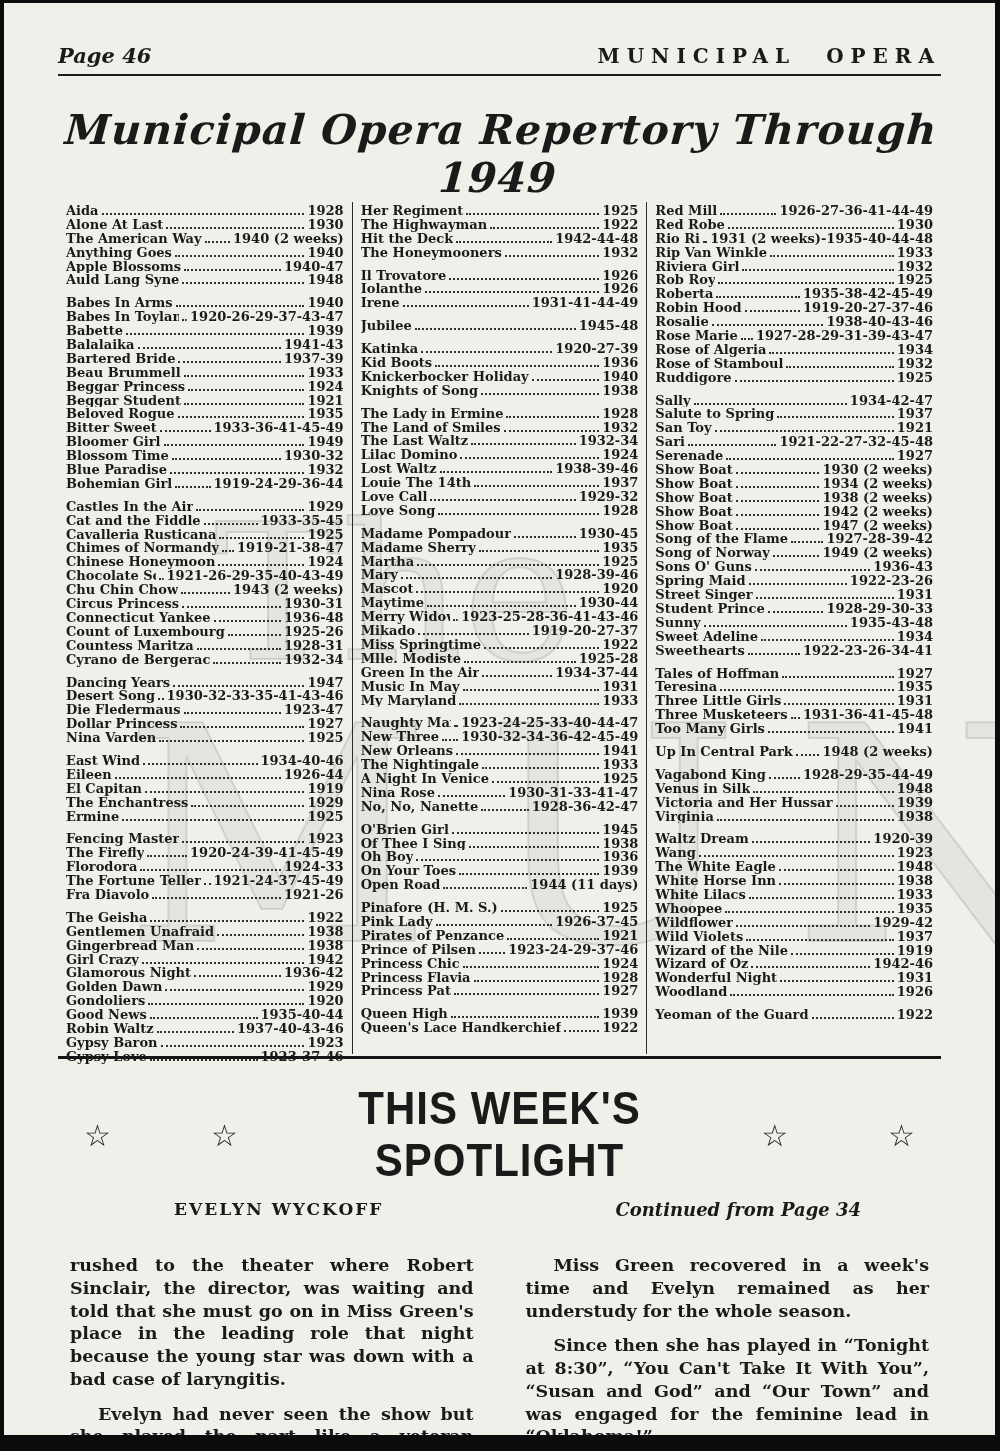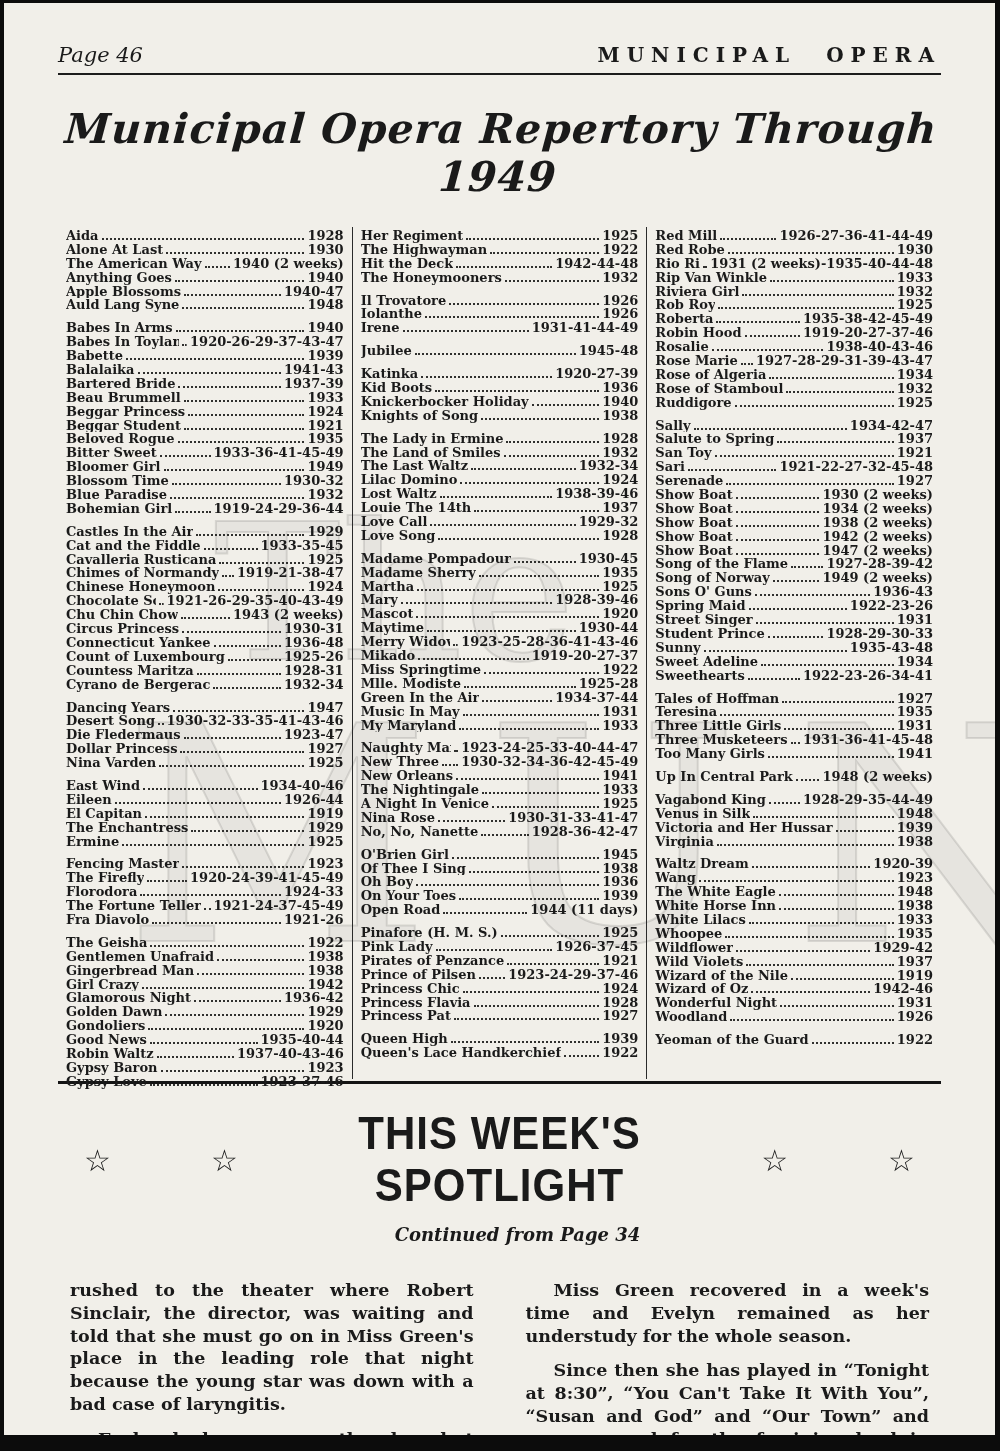--- a/index.html
+++ b/index.html
@@ -12,34 +12,34 @@
   }
   .paper{
     width:100%;height:100%;box-sizing:border-box;
     background:#f1efe9;
     position:relative;overflow:hidden;
   }
   .content{padding:0 54px;position:relative;}
 
   
   .pg-header{display:flex;justify-content:space-between;align-items:baseline;padding-top:40px;}
-  .pg-num{font-style:italic;font-weight:normal;font-size:21px;}
+  .pg-num{font-style:italic;font-weight:bold;font-size:21px;}
   .pg-right{font-weight:bold;font-size:20px;letter-spacing:7px;word-spacing:16px;}
   .hrule{border:none;border-top:2px solid #1c1c1c;margin:6px 0 0 0;}
 
   
   .big-title{
     text-align:center;margin-top:30px;
     font-family:"DejaVu Serif", serif;
     font-style:italic;font-weight:bold;font-size:41px;
     letter-spacing:1px;transform:skewX(-4deg);
   }
 
   
-  .rep{display:flex;margin-top:26px;height:852px;}
+  .rep{display:flex;height:852px;}
   .rep-col{flex:1 1 0;min-width:0;padding:2px 8px 0 8px;}
   .rep-col + .rep-col{border-left:1.5px solid #2a2a2a;}
   .group{margin-bottom:9px;}
   .row{display:flex;align-items:baseline;height:13.9px;
        font-size:13px;font-weight:bold;line-height:13.9px;white-space:nowrap;}
   .nm{flex:0 1 auto;overflow:hidden;}
   .dots{flex:1 1 6px;border-bottom:2px dotted #30302e;margin:0 3px 3px 3px;min-width:4px;}
   .yr{flex:0 0 auto;}
 
   .thickrule{border:none;border-top:3.5px solid #141414;margin:2px 0 0 0;}
@@ -990,20 +990,23 @@
       <div class="spot-head">
         <span class="star s1">☆</span>
         <span class="star s2">☆</span>
         <span class="spot-title">THIS WEEK'S SPOTLIGHT</span>
         <span class="star s3">☆</span>
         <span class="star s4">☆</span>
       </div>
 
       <div class="spot-sub">
         <div class="half">
+          <div class="byline">EVELYN WYCKOFF</div>
+        </div>
+        <div class="half">
           <div class="continued">Continued from Page 34</div>
         </div>
       </div>
 
       <div class="spot-body">
         <div class="spot-col col-left">
             <p>rushed to the theater where Robert Sinclair, the director, was waiting and told that she must go on in Miss Green's place in the leading role that night because the young star was down with a bad case of laryngitis.</p>
             <p>Evelyn had never seen the show but she played the part like a veteran trouper and was congratulated at the end of the performance by Noel Coward who happened to be in the audience.</p>
           </div>
         <div class="spot-col col-right">

